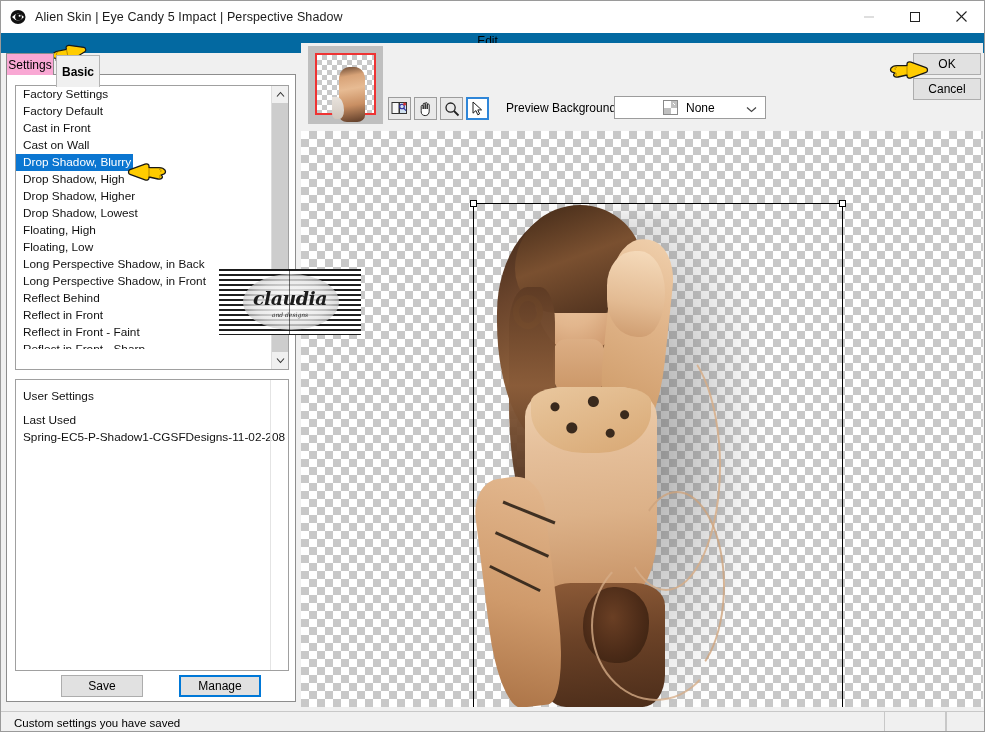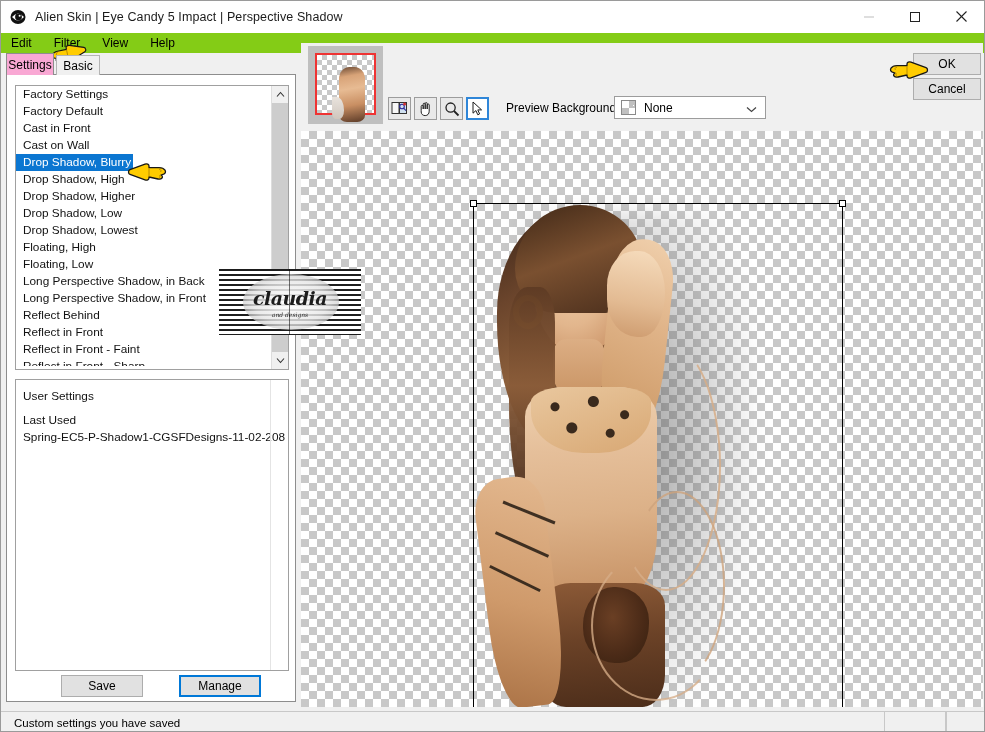--- a/index.html
+++ b/index.html
@@ -36,22 +36,23 @@
   .win-btns { margin-left: auto; display: flex; height: 32px; }
   .win-btn {
     width: 46px; height: 31px; display: flex; align-items: center;
     justify-content: center; background: #ffffff; cursor: default;
   }
   .win-btn svg { display: block; }
 
   
   .menubar {
     position: absolute; left: 0; top: 32px; width: 983px; height: 20px;
-    background: #84cc16; display: flex; align-items: center;
+    background: #0369a1; display: flex; align-items: center;
     padding-left: 8px;
+    flex-direction: column;
   }
   .menu-item {
     font-size: 12px; color: #000; padding: 1px 10px 1px 2px;
     margin-right: 10px; white-space: nowrap; cursor: default;
   }
 
   
   .tabstrip {
     position: absolute; left: 5px; top: 52px; width: 290px; height: 22px;
   }
@@ -63,26 +64,27 @@
   }
   .tab.active {
     left: 0; width: 48px;
     background: #f9a8d4;
     border-left: 1px solid #8d8d8d;
     border-top: 1px solid #8d8d8d;
     border-right: 1px solid #8d8d8d;
     z-index: 3;
   }
   .tab.inactive {
-    left: 50px; width: 44px; top: 2px; height: 20px;
+    left: 50px; width: 44px; top: 2px; height: 32px;
     background: #f0f0f0;
     border-left: 1px solid #b4b4b4;
     border-top: 1px solid #b4b4b4;
     border-right: 1px solid #b4b4b4;
     z-index: 1;
+    font-weight: bold;
   }
 
   
   .left-panel {
     position: absolute; left: 5px; top: 73px;
     width: 290px; height: 628px;
     background: #ffffff;
     border: 1px solid #8d8d8d;
   }
   .settings-list-box {
@@ -207,21 +209,21 @@
   .toolbtn.active { border: 2px solid #2f86d8; background: #ffffff; }
 
   .pbg-label {
     position: absolute; left: 205px; top: 58px;
     font-size: 12px; color: #000; white-space: nowrap;
   }
   .pbg-select {
     position: absolute; left: 313px; top: 53px;
     width: 152px; height: 23px;
     background: #ffffff; border: 1px solid #9c9c9c;
-    display: flex; align-items: center; cursor: default;
+    display: flex; align-items: center; cursor: default; padding-left: 42px;
   }
   .pbg-swatch {
     width: 15px; height: 15px; margin-left: 6px; flex: 0 0 auto;
     background-image:
       linear-gradient(45deg,#c0c0c0 25%, transparent 25%, transparent 75%, #c0c0c0 75%),
       linear-gradient(45deg,#c0c0c0 25%, #ffffff 25%, #ffffff 75%, #c0c0c0 75%);
     background-size: 14px 14px; background-position: 0 0, 7px 7px;
     border: 1px solid #8a8a8a;
   }
   .pbg-value { font-size: 12px; color: #000; margin-left: 8px; }
@@ -474,21 +476,20 @@
 
     <div class="settings-list-box">
       <div class="list-scroll">
         <div class="list-item">Factory Settings</div>
         <div class="list-item">Factory Default</div>
         <div class="list-item">Cast in Front</div>
         <div class="list-item">Cast on Wall</div>
         <div class="list-item selected">Drop Shadow, Blurry</div>
         <div class="list-item">Drop Shadow, High</div>
         <div class="list-item">Drop Shadow, Higher</div>
-        <div class="list-item">Drop Shadow, Low</div>
         <div class="list-item">Drop Shadow, Lowest</div>
         <div class="list-item">Floating, High</div>
         <div class="list-item">Floating, Low</div>
         <div class="list-item">Long Perspective Shadow, in Back</div>
         <div class="list-item">Long Perspective Shadow, in Front</div>
         <div class="list-item">Reflect Behind</div>
         <div class="list-item">Reflect in Front</div>
         <div class="list-item">Reflect in Front - Faint</div>
         <div class="list-item clipped">Reflect in Front - Sharp</div>
       </div>

